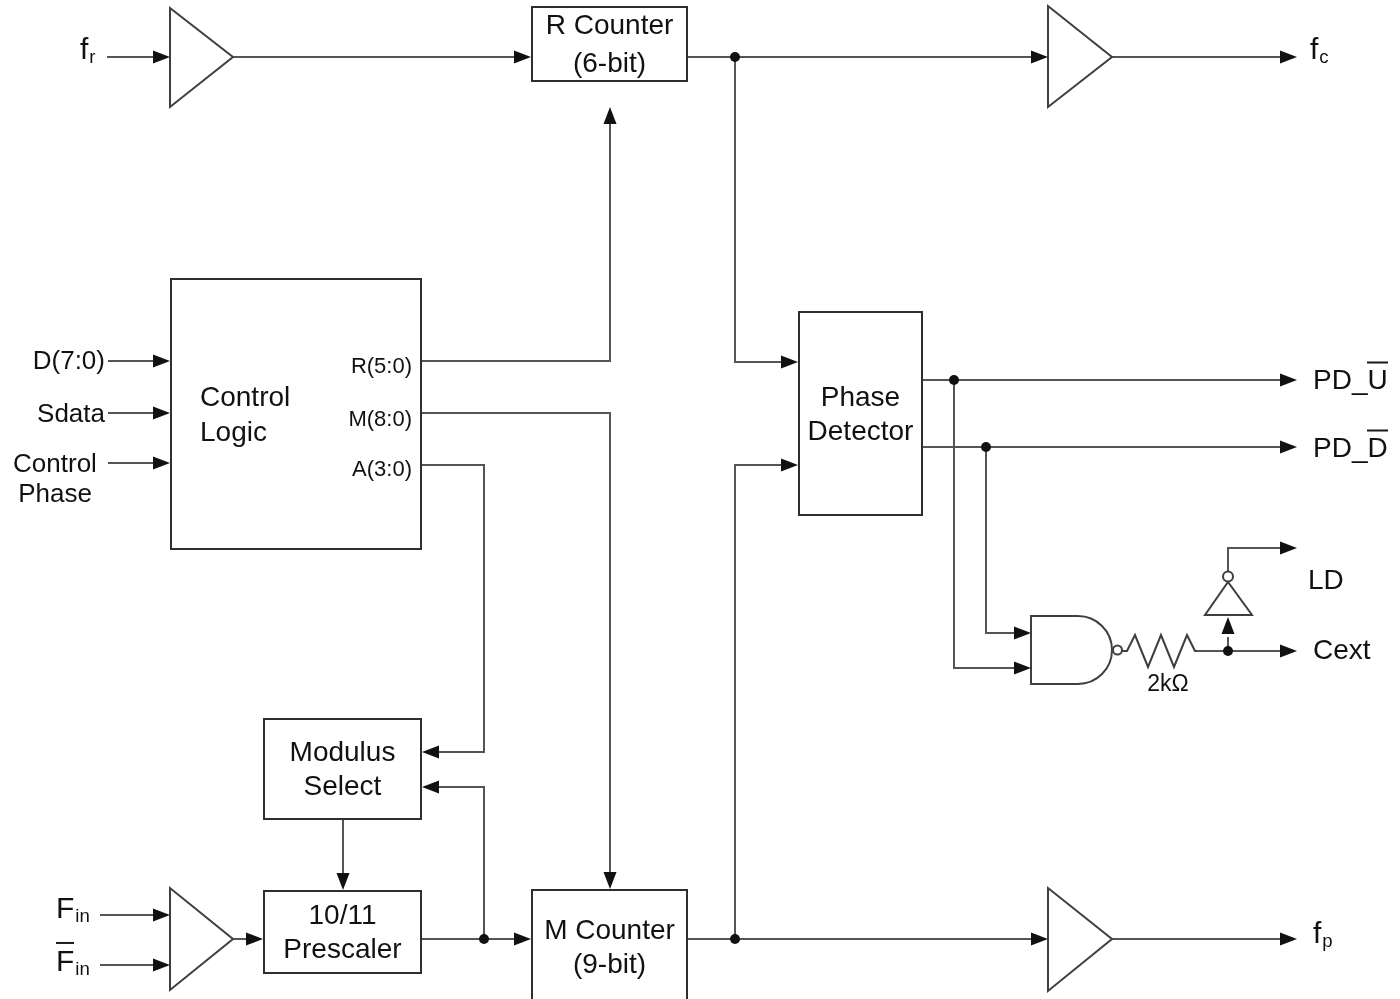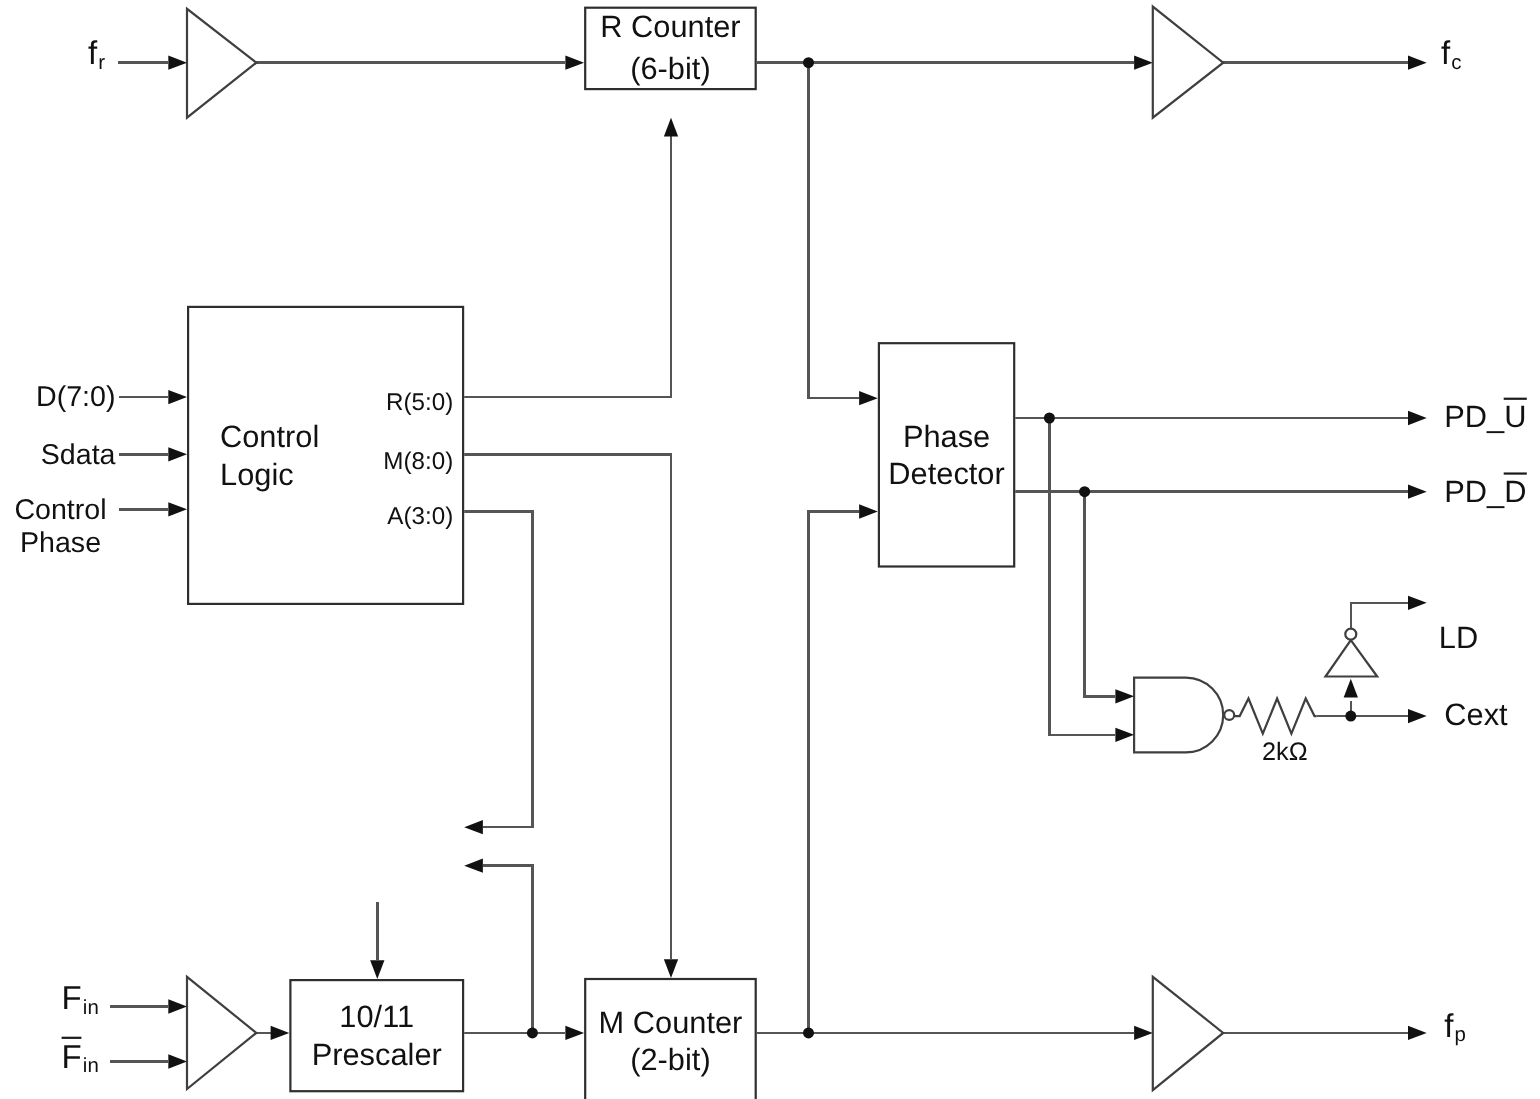--- a/index.html
+++ b/index.html
@@ -6,21 +6,21 @@
   .stage{position:relative;width:1400px;height:999px;background:#fff;overflow:hidden;
          font-family:"Liberation Sans",sans-serif;color:#111;}
   .layer{position:absolute;left:0;top:0;z-index:1;}
   .box{position:absolute;box-sizing:border-box;border:2.5px solid #2e2e2e;background:#fff;
        display:flex;flex-direction:column;align-items:center;justify-content:center;
        font-size:28px;line-height:34px;z-index:2;text-align:center;}
   #box-rcounter{left:531px;top:6px;width:157px;height:76px;justify-content:space-between;}
   #box-control{left:170px;top:278px;width:252px;height:272px;display:block;}
   #box-pd{left:798px;top:311px;width:125px;height:205px;}
   #box-modsel{left:263px;top:718px;width:159px;height:102px;}
-  #box-prescaler{left:263px;top:890px;width:159px;height:103px;}
+  #box-prescaler{left:263px;top:890px;width:159px;height:84px;}
   #box-mcounter{left:531px;top:889px;width:157px;height:116px;}
   .cl-name{position:absolute;left:28px;top:50%;transform:translateY(-50%);
            font-size:28px;line-height:35px;text-align:left;}
   .port{position:absolute;right:8px;transform:translateY(-50%);font-size:22px;white-space:nowrap;}
   .lbl{position:absolute;z-index:3;white-space:nowrap;transform:translateY(-50%);
        font-size:26px;line-height:30px;}
   .sub{font-size:0.62em;vertical-align:-0.22em;margin-left:1px;}
   .ov{display:inline-block;border-top:2.5px solid #1a1a1a;padding-top:2px;line-height:1.0;}
   .f30{font-size:30px;}
   .f28{font-size:28px;}
@@ -129,29 +129,33 @@
     <span class="port" style="top:86px;">R(5:0)</span>
     <span class="port" style="top:139px;">M(8:0)</span>
     <span class="port" style="top:189px;">A(3:0)</span>
   </div>
 
   <div class="box" id="box-pd">
     <span>Phase</span>
     <span>Detector</span>
   </div>
 
+  <div class="box" id="box-modsel">
+    <span>Modulus</span>
+    <span>Select</span>
+  </div>
 
   <div class="box" id="box-prescaler">
     <span>10/11</span>
     <span>Prescaler</span>
   </div>
 
   <div class="box" id="box-mcounter">
     <span>M Counter</span>
-    <span>(2-bit)</span>
+    <span>(9-bit)</span>
   </div>
 
   <div class="lbl f30" style="left:80px;top:53px;">
     <span>f</span><span class="sub">r</span>
   </div>
 
   <div class="lbl ralign" style="left:8px;width:97px;top:360px;">D(7:0)</div>
 
   <div class="lbl ralign" style="left:8px;width:97px;top:413px;">Sdata</div>
 

